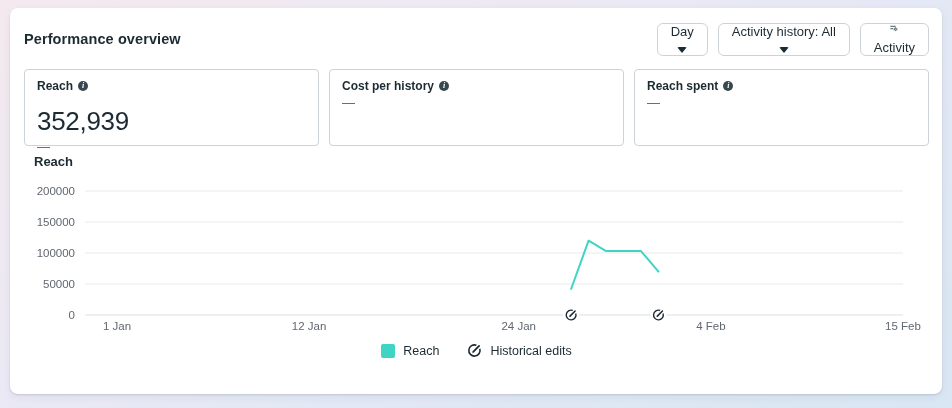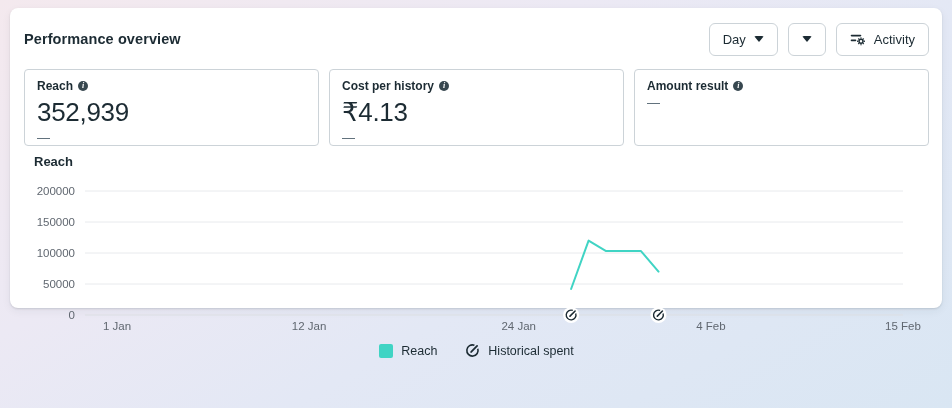--- a/index.html
+++ b/index.html
@@ -4,50 +4,51 @@
 <style>
   * { margin:0; padding:0; box-sizing:border-box; }
   html,body { width:952px; height:408px; overflow:hidden; }
   body { font-family:"Liberation Sans","DejaVu Sans",sans-serif; color:#1c2b33; }
 
   .stage {
     position:relative; width:952px; height:408px;
     background:linear-gradient(150deg,#f4e9ee 0%,#ece9f4 35%,#e3e8f5 60%,#d9e6f3 100%);
   }
   .panel {
-    position:absolute; left:10px; top:8px; width:932px; height:300px;
+    position:absolute; left:10px; top:8px; width:932px; height:386px;
     background:#ffffff; border-radius:8px;
     box-shadow:0 1px 2px rgba(28,43,51,.14), 0 3px 10px rgba(28,43,51,.06);
     padding:14px 13px 0 14px;
   }
 
   
   .header-row { display:flex; align-items:center; justify-content:space-between; height:34px; }
   .page-title { font-size:14.5px; font-weight:bold; letter-spacing:.1px; }
   .toolbar { display:flex; gap:10px; }
   .btn {
     display:inline-flex; align-items:center; gap:8px; height:33px; padding:0 13px;
     background:#fff; border:1px solid #ccd3d8; border-radius:6px;
     font-family:inherit; font-size:13px; font-weight:500; color:#1c2b33; cursor:pointer;
     white-space:nowrap;
+    flex-direction:column;
   }
   .caret { display:inline-block; width:0; height:0; border-left:5px solid transparent;
     border-right:5px solid transparent; border-top:6px solid #1c2b33; border-radius:2px; }
 
   
   .cards { display:flex; gap:10px; margin-top:13px; }
   .card { flex:1; height:77px; border:1px solid #ccd3d8; border-radius:4px; padding:9px 12px 8px; background:#fff; }
   .card-label-row { display:flex; align-items:center; gap:5px; }
   .card-label { font-size:12px; font-weight:bold; }
   .info-icon {
     width:10px; height:10px; border-radius:50%; background:#37474f; color:#fff;
     font:italic bold 8px "Liberation Serif","DejaVu Serif",serif;
     display:inline-flex; align-items:center; justify-content:center; line-height:1; cursor:pointer;
   }
-  .card-value { font-size:26px; font-weight:400; letter-spacing:-0.3px; margin-top:4px; color:#1c2b33; }
+  .card-value { font-size:26px; font-weight:400; letter-spacing:-0.3px; margin-top:13px; color:#1c2b33; }
   .card-secondary { font-size:13px; color:#4d5f6b; margin-top:2px; }
 
   
   .chart-title { margin:8px 0 0 10px; font-size:13px; font-weight:bold; }
   #reach-chart { display:block; margin:3px 0 0 10px; }
   .axis-text { fill:#606770; font-family:"Liberation Sans","DejaVu Sans",sans-serif; font-size:11.5px; }
 
   
   .legend { display:flex; justify-content:center; align-items:center; gap:28px; margin-top:9px; }
   .legend-item { display:flex; align-items:center; gap:8px; font-size:12.5px; color:#1c2b33; }
@@ -73,20 +74,21 @@
   <div class="panel">
 
     <div class="header-row">
       <div class="page-title">Performance overview</div>
       <div class="toolbar">
         <button class="btn">
           <span>Day</span>
           <span class="caret"></span>
         </button>
         <button class="btn">
+          <span>Activity history: All</span>
           <span class="caret"></span>
         </button>
         <button class="btn">
           <svg width="16" height="16" viewBox="0 0 16 16">
             <path d="M1.5 4.6 H10.5" stroke="#1c2b33" stroke-width="1.6" stroke-linecap="round"></path>
             <path d="M1.5 9.4 H5.5" stroke="#1c2b33" stroke-width="1.6" stroke-linecap="round"></path>
             <circle cx="11" cy="10.3" r="2" fill="none" stroke="#1c2b33" stroke-width="1.5"></circle>
             <g stroke="#1c2b33" stroke-width="1.4">
               <path d="M11 6.4 V7.4"></path>
                 <path d="M11 13.2 V14.2"></path>
@@ -110,26 +112,25 @@
           <span class="info-icon">i</span>
         </div>
         <div class="card-value">352,939</div>
         <div class="card-secondary">—</div>
       </div>
       <div class="card">
         <div class="card-label-row">
           <span class="card-label">Cost per history</span>
           <span class="info-icon">i</span>
         </div>
-        <div class="card-value">₹4.13</div>
         <div class="card-secondary">—</div>
       </div>
       <div class="card">
         <div class="card-label-row">
-          <span class="card-label">Amount result</span>
+          <span class="card-label">Reach spent</span>
           <span class="info-icon">i</span>
         </div>
         <div class="card-secondary">—</div>
       </div>
     </div>
 
     <div class="chart-title">Reach</div>
     <svg id="reach-chart" width="895" height="162" viewBox="0 0 895 162">
         <g>
           <line x1="51" x2="869" y1="143" y2="143" stroke="#dcdfe3" stroke-width="1"></line>
@@ -163,18 +164,18 @@
 
     <div class="legend">
       <div class="legend-item">
         <span class="legend-swatch" id="legend-swatch-reach" style="background: rgb(64, 212, 196);"></span>
         <span>Reach</span>
       </div>
       <div class="legend-item">
         <svg class="legend-edit-svg">
           <use href="#edit-icon" width="15" height="15"></use>
         </svg>
-        <span>Historical spent</span>
+        <span>Historical edits</span>
       </div>
     </div>
 
   </div>
 </div>
 
 </body></html>

